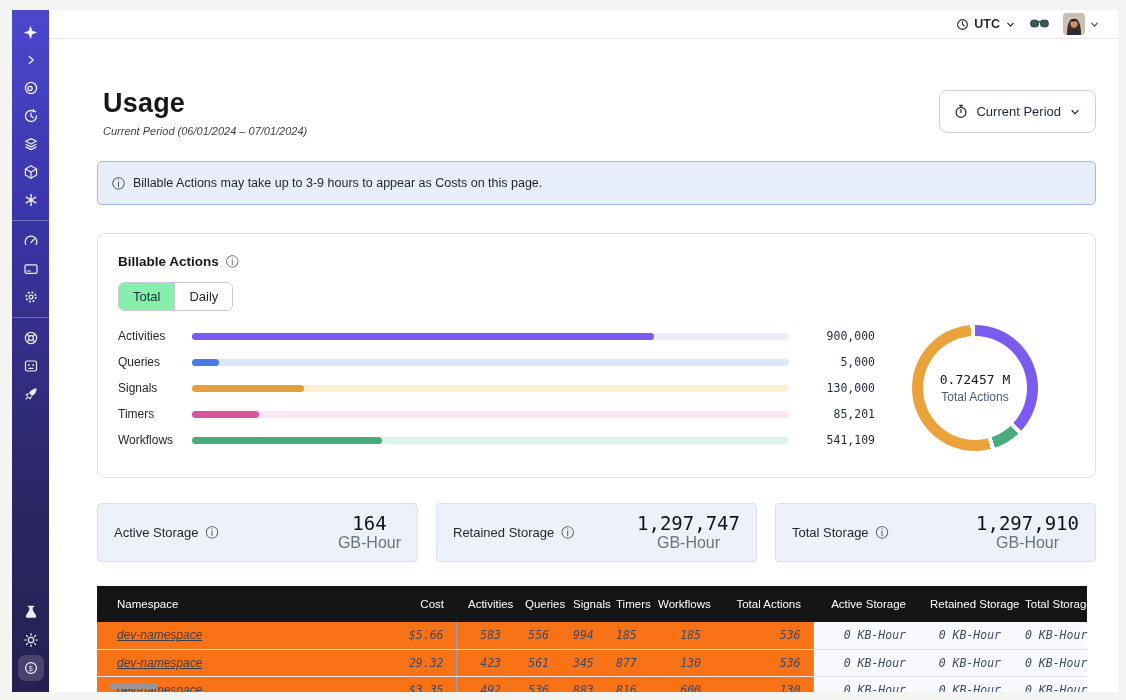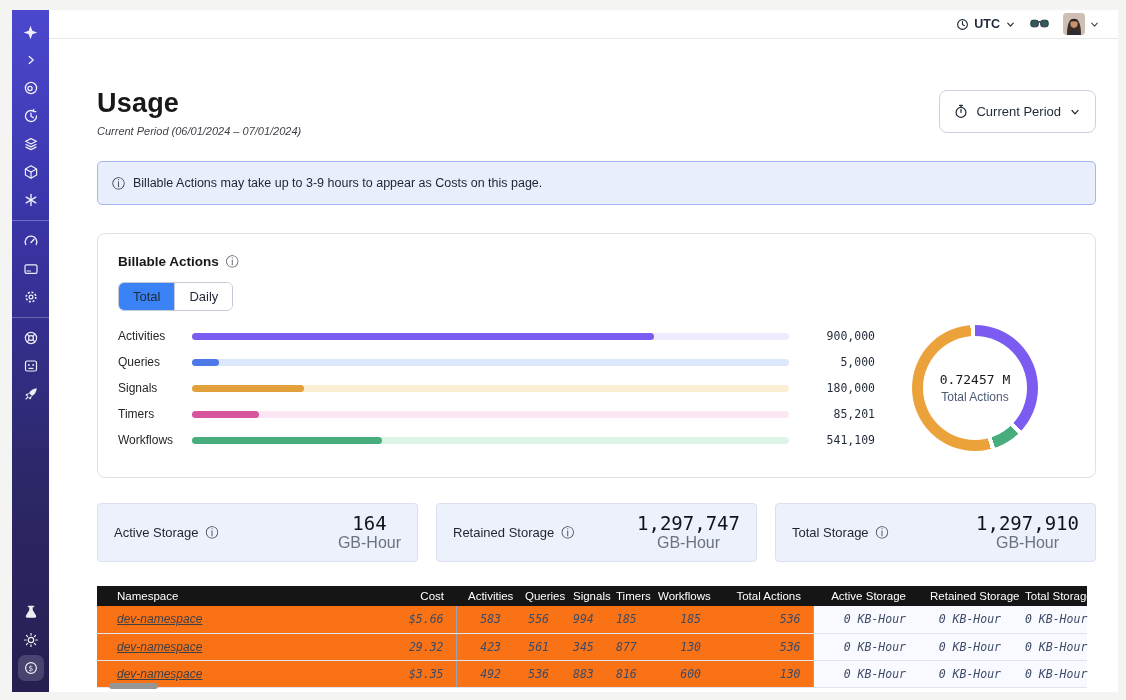--- a/index.html
+++ b/index.html
@@ -22,37 +22,37 @@
   
   .topbar { position:absolute; left:37px; right:0; top:0; height:29px; background:#fff;
     border-bottom:1px solid #e8e8e8; display:flex; align-items:center; justify-content:flex-end; padding-right:18px; gap:14px; }
   .tz-control { display:flex; align-items:center; gap:5px; font-size:12.5px; font-weight:600; color:#1f2937; cursor:pointer; }
   .tb-btn { display:flex; align-items:center; cursor:pointer; }
   .avatar-wrap { display:flex; align-items:center; gap:4px; cursor:pointer; }
   .avatar { width:22px; height:22px; border-radius:4px; overflow:hidden; background:#d9cfc6; }
 
   
   .content { position:absolute; left:37px; top:29px; right:0; bottom:0; padding:0 22px 0 48px; overflow:hidden; }
-  .page-head { margin-top:49px; display:flex; justify-content:space-between; align-items:flex-start; }
+  .page-head { margin-top:49px; display:flex; justify-content:space-between; align-items:flex-start;margin-left:6px; }
   .page-title { font-size:27px; font-weight:600; color:#18181b; letter-spacing:.2px; }
   .page-sub { margin-top:6px; font-size:11px; color:#3f3f46;font-style:italic; }
   .period-btn { display:flex; align-items:center; gap:8px; background:#fff; border:1px solid #cbd2e4; border-radius:8px;
     height:43px; padding:0 14px; font-size:13px; font-weight:500; color:#1f2937; cursor:pointer; margin-top:2px; }
 
   .banner { margin-top:24px; height:44px; background:#E9EEFC; border:1px solid #A3B6F0; border-radius:5px;
     display:flex; align-items:center; padding:0 14px; gap:8px; font-size:12.5px; color:#1f2430; }
   .info-glyph { font-size:13px; color:#2b3040; line-height:1; }
 
   
   .card { margin-top:28px; border:1px solid #e0e1e6; border-radius:8px; background:#fff; padding:20px 20px 24px; }
   .card-title-row { display:flex; align-items:center; gap:7px; font-size:13.5px; font-weight:600; color:#18181b; }
   .card-title-row .info-glyph { color:#555a66; font-weight:400; }
   .seg { margin-top:13px; display:inline-flex; border:1px solid #c6c9d6; border-radius:6px; overflow:hidden; }
   .seg-tab { padding:6px 14px; font-size:13px; font-weight:500; color:#1f2937; background:#fff; cursor:pointer; }
-  .seg-tab.active { background:#3b82f6; }
+  .seg-tab.active { background:#86efac; }
   .seg-tab + .seg-tab { border-left:1px solid #c6c9d6; }
 
   .chart-flex { display:flex; margin-top:12px; }
   .bars-col { flex:1; display:flex; flex-direction:column; }
   .chart-row { display:flex; align-items:center; height:26px; }
   .chart-label { width:74px; font-size:12px; color:#27272a; flex:none; }
   .track { flex:1; height:7px; border-radius:4px; position:relative; margin-right:16px; }
   .fill { position:absolute; left:0; top:0; bottom:0; border-radius:4px; }
   .chart-val { width:70px; text-align:right; font-size:11.5px; color:#1f2937; flex:none; }
 
@@ -68,21 +68,21 @@
   .storage-card { flex:1; height:59px; background:#EDF1FB; border:1px solid #DBE0F0; border-radius:4px;
     display:flex; align-items:center; justify-content:space-between; padding:0 16px; }
   .storage-label { display:flex; align-items:center; gap:7px; font-size:13px; color:#1f2430; }
   .storage-label .info-glyph { color:#3a4050; }
   .storage-num { text-align:center; }
   .storage-val { font-size:19px; color:#111318; line-height:1.1; }
   .storage-unit { font-size:16px; color:#6b7280; margin-top:1px; }
 
   
   .usage-table { margin-top:24px; width:990px; border-collapse:collapse; table-layout:fixed; }
-  .usage-table thead th { background:#151515; color:#fff; font-size:11.5px; font-weight:500; height:19px; padding:4px 12px; white-space:nowrap; }
+  .usage-table thead th { background:#151515; color:#fff; font-size:11.5px; font-weight:500; height:19px; padding:12px 12px; white-space:nowrap; }
   .usage-table th.left, .usage-table td.left { text-align:left; padding-left:20px; }
   .usage-table th.right, .usage-table td.right { text-align:right; }
   .usage-table tbody td { height:27px; border-bottom:1px solid #E1E5F1; font-size:11.5px; color:#3d4a66; padding:0 12px; white-space:nowrap; }
   .usage-table tbody tr { background:#f97316;font-style:italic; }
   td.group-start, th.group-start { border-left:1px solid #99a2bd; }
   td.storage-cell { background:#f8faff; }
   td.pad-right { padding-right:35px; }
   th.pad-right { padding-right:35px; }
   .ns-link { color:#3f3f46; text-decoration:underline; font-size:12px; cursor:pointer; }
   .cost-cell { color:#1f2430; }
@@ -314,21 +314,21 @@
             <div class="track" style="background: rgb(220, 231, 251);">
                 <div class="fill" style="background: rgb(77, 121, 232); width: 4.6%;"></div>
               </div>
             <span class="chart-val mono">5,000</span>
           </div>
           <div class="chart-row">
             <span class="chart-label">Signals</span>
             <div class="track" style="background: rgb(250, 239, 210);">
                 <div class="fill" style="background: rgb(227, 161, 60); width: 18.8%;"></div>
               </div>
-            <span class="chart-val mono">180,000</span>
+            <span class="chart-val mono">130,000</span>
           </div>
           <div class="chart-row">
             <span class="chart-label">Timers</span>
             <div class="track" style="background: rgb(251, 231, 244);">
                 <div class="fill" style="background: rgb(214, 85, 156); width: 11.2%;"></div>
               </div>
             <span class="chart-val mono">85,201</span>
           </div>
           <div class="chart-row">
             <span class="chart-label">Workflows</span>

